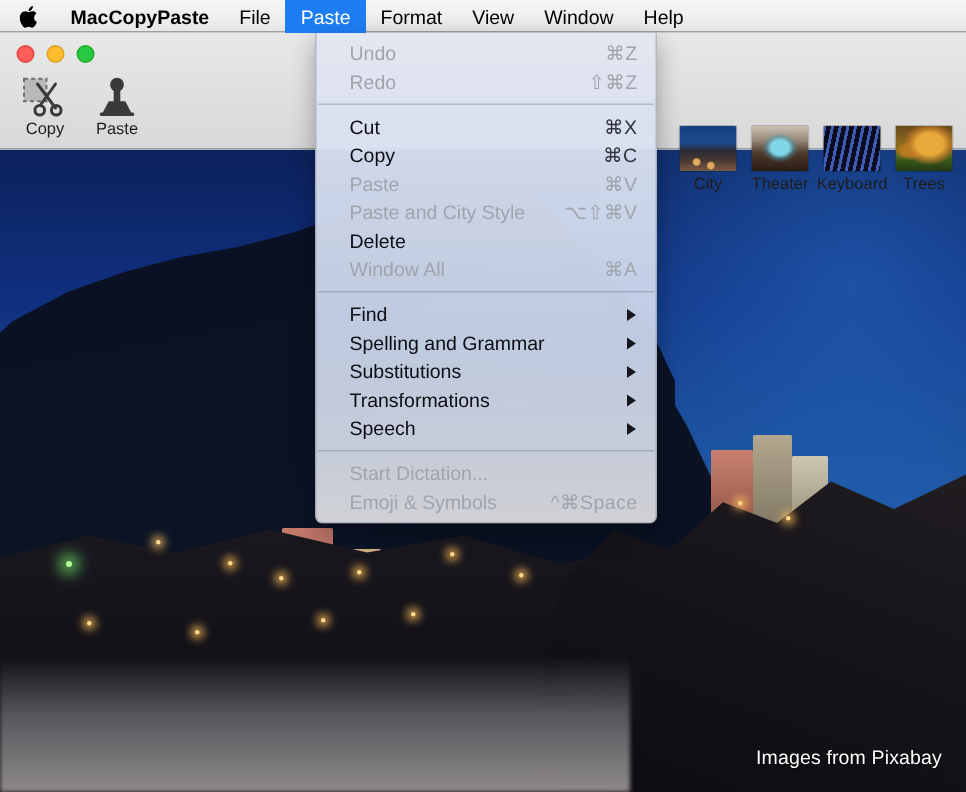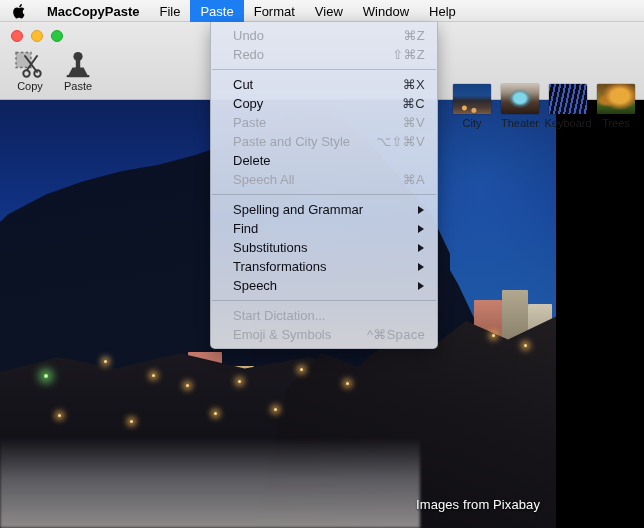--- a/index.html
+++ b/index.html
@@ -17,21 +17,21 @@
     position: relative;
     width: 644px;
     height: 528px;
     overflow: hidden;
   }
 
   
   .photo {
     position: absolute;
     left: 0; top: 22px;
-    width: 556px; height: 506px;
+    width: 644px; height: 506px;
     overflow: hidden;
     background: #a16207;
   }
   
   .sky {
     position: absolute; left:0; top:0; width:644px; height:400px;
     background: linear-gradient(180deg,
       #0a1b47 0%,
       #0d2360 22%,
       #103080 45%,
@@ -368,33 +368,33 @@
       </div>
       <div class="mrow disabled">
         <span class="nm">Paste and City Style</span>
         <span class="sc">⌥⇧⌘V</span>
       </div>
       <div class="mrow">
         <span class="nm">Delete</span>
         <span class="sc"></span>
       </div>
       <div class="mrow disabled">
-        <span class="nm">Speech All</span>
+        <span class="nm">Window All</span>
         <span class="sc">⌘A</span>
       </div>
       <div class="msep"></div>
+      <div class="mrow">
+        <span class="nm">Find</span>
+        <span class="arrow"></span>
+      </div>
       <div class="mrow">
         <span class="nm">Spelling and Grammar</span>
         <span class="arrow"></span>
       </div>
       <div class="mrow">
-        <span class="nm">Find</span>
-        <span class="arrow"></span>
-      </div>
-      <div class="mrow">
         <span class="nm">Substitutions</span>
         <span class="arrow"></span>
       </div>
       <div class="mrow">
         <span class="nm">Transformations</span>
         <span class="arrow"></span>
       </div>
       <div class="mrow">
         <span class="nm">Speech</span>
         <span class="arrow"></span>

